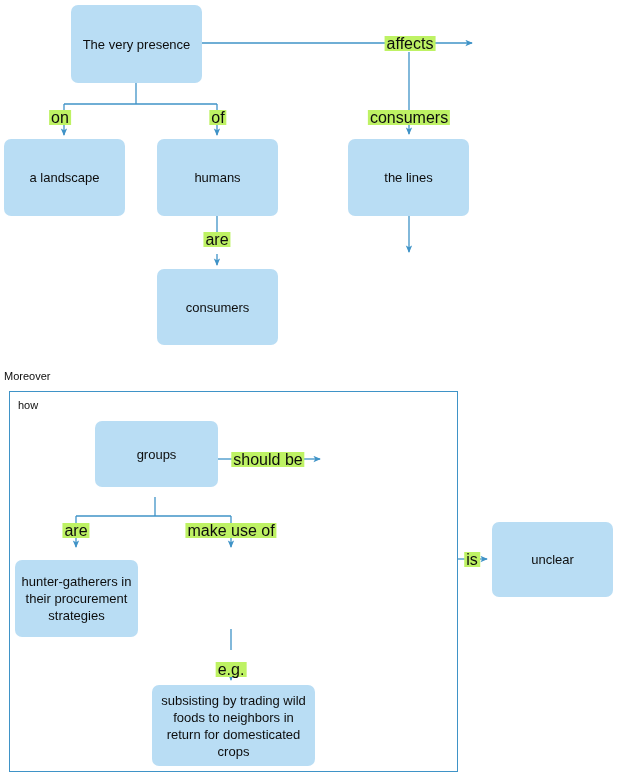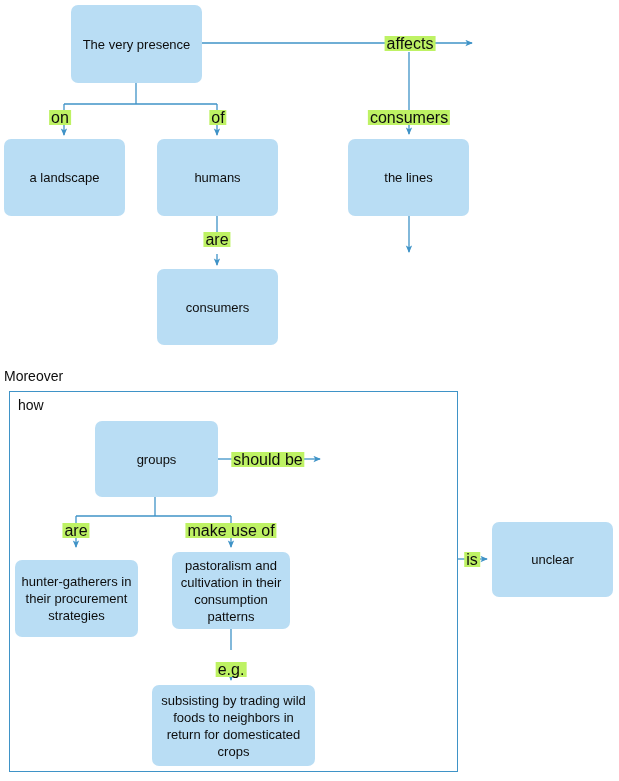--- a/index.html
+++ b/index.html
@@ -33,21 +33,21 @@
     line-height:15px;
     white-space:nowrap;
     transform:translateX(-50%);
     background:#bef264;
     padding:0 2px;
     z-index:3;
   }
   .plain-label{
     position:absolute;
     color:#0d0d0d;
-    font-size:14px;
+    font-size:11px;
     line-height:15px;
     white-space:nowrap;
     z-index:3;
     text-align:right;
   }
   .group-frame{
     position:absolute;
     border:1.3px solid #3f93c7;
     box-sizing:border-box;
     background:transparent;
@@ -113,26 +113,25 @@
 
   <div class="node" style="left:4px;top:139px;width:121px;height:77px;">a landscape</div>
 
   <div class="node" style="left:157px;top:139px;width:121px;height:77px;">humans</div>
 
   <div class="node" style="left:348px;top:139px;width:121px;height:77px;">the lines</div>
 
   <div class="node" style="left:157px;top:269px;width:121px;height:76px;">consumers</div>
 
 
-  <div class="node" style="left:95px;top:421px;width:123px;height:76px;">groups</div>
+  <div class="node" style="left:95px;top:421px;width:123px;height:66px;">groups</div>
 
 
   <div class="node" style="left:15px;top:552px;width:123px;height:77px;margin-top:8px;">hunter-gatherers in their procurement strategies</div>
 
-  <div class="node" style="left:172px;top:552px;width:118px;height:77px;">pastoralism and cultivation in their consumption patterns</div>
 
   <div class="node" style="left:152px;top:685px;width:163px;height:81px;">subsisting by trading wild foods to neighbors in return for domesticated crops</div>
 
   <div class="node" style="left:492px;top:522px;width:121px;height:75px;">unclear</div>
 
   <div class="edge-label" style="left:410px;top:36px;">affects</div>
   <div class="edge-label" style="left:60px;top:110px;">on</div>
   <div class="edge-label" style="left:218px;top:110px;">of</div>
   <div class="edge-label" style="left:409px;top:110px;">consumers</div>
   <div class="edge-label" style="left:217px;top:232px;">are</div>

